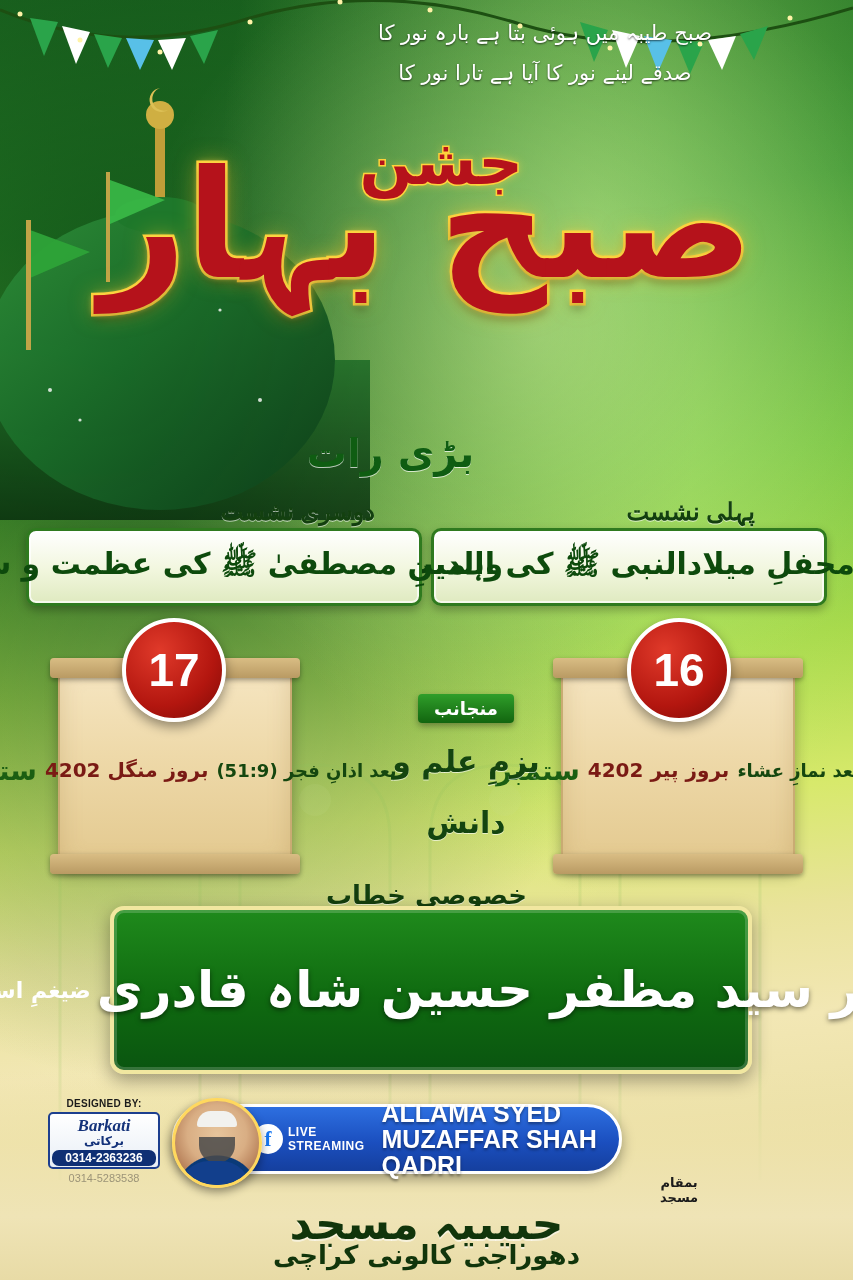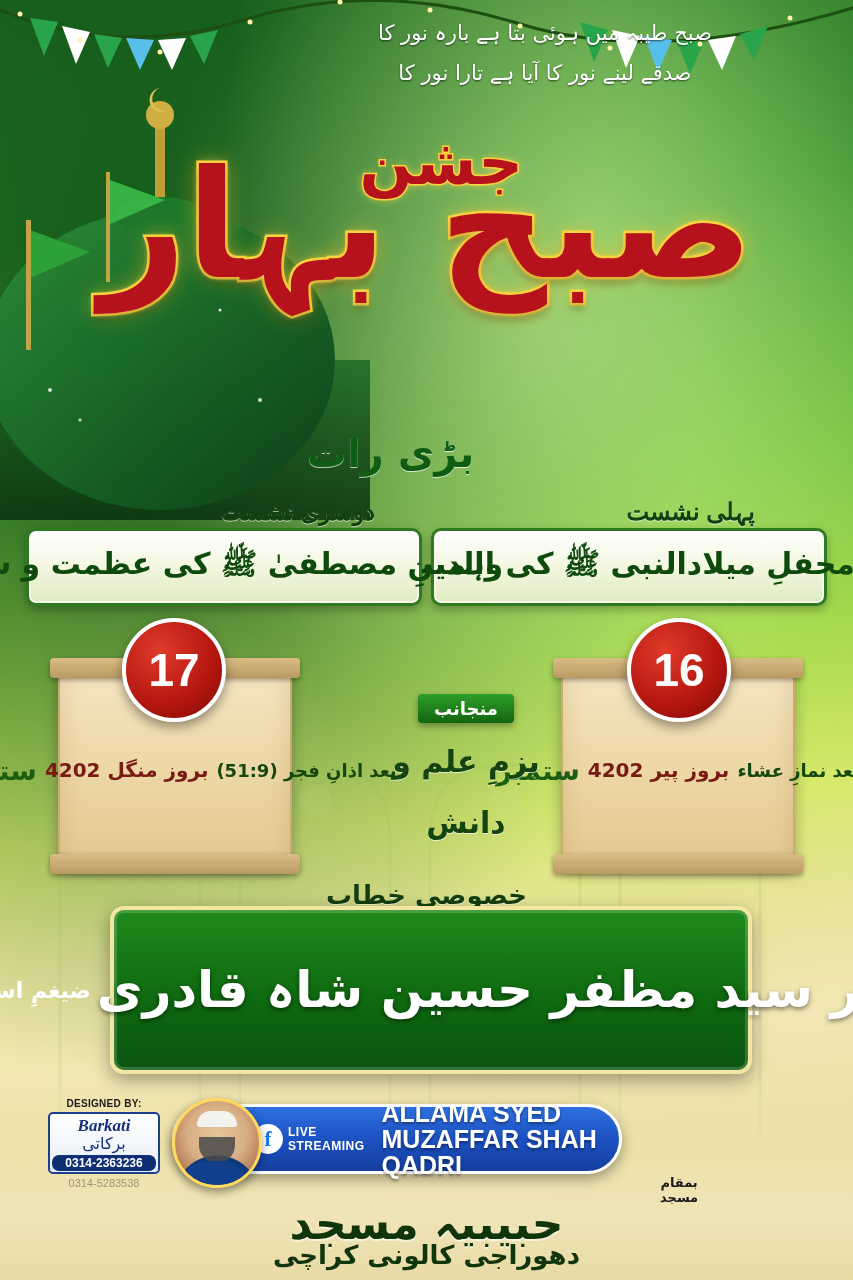--- a/index.html
+++ b/index.html
@@ -365,22 +365,23 @@
     font-family: "Liberation Serif", serif;
     font-style: italic;
     font-size: 17px;
     font-weight: bold;
     color: #14327a;
     line-height: 1;
   }
   .designed-brand-urdu {
     font-family: "DejaVu Sans", sans-serif;
     direction: rtl;
-    font-size: 16px;
+    font-size: 12px;
     color: #14327a;
+    font-weight: bold;
   }
   .designed-phone {
     margin-top: 2px;
     background: #0f2f74;
     color: #fff;
     font-size: 12px;
     font-weight: bold;
     border-radius: 7px;
     padding: 1px 0;
   }

